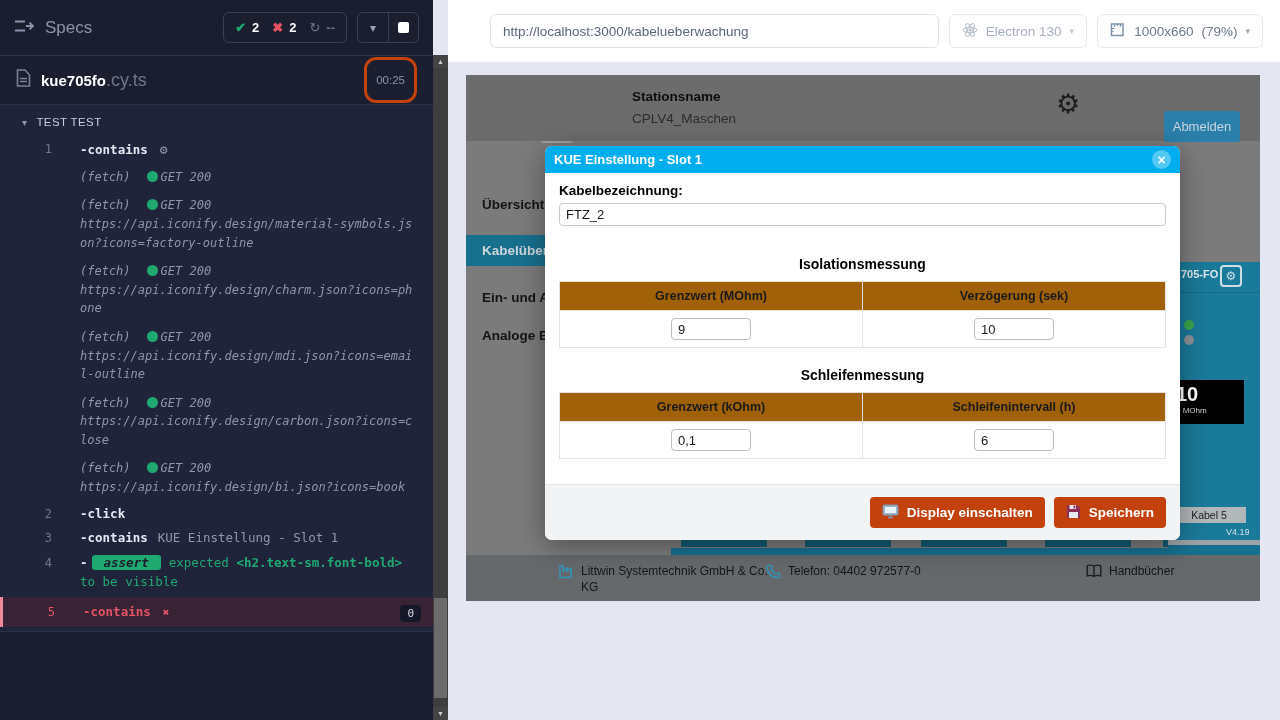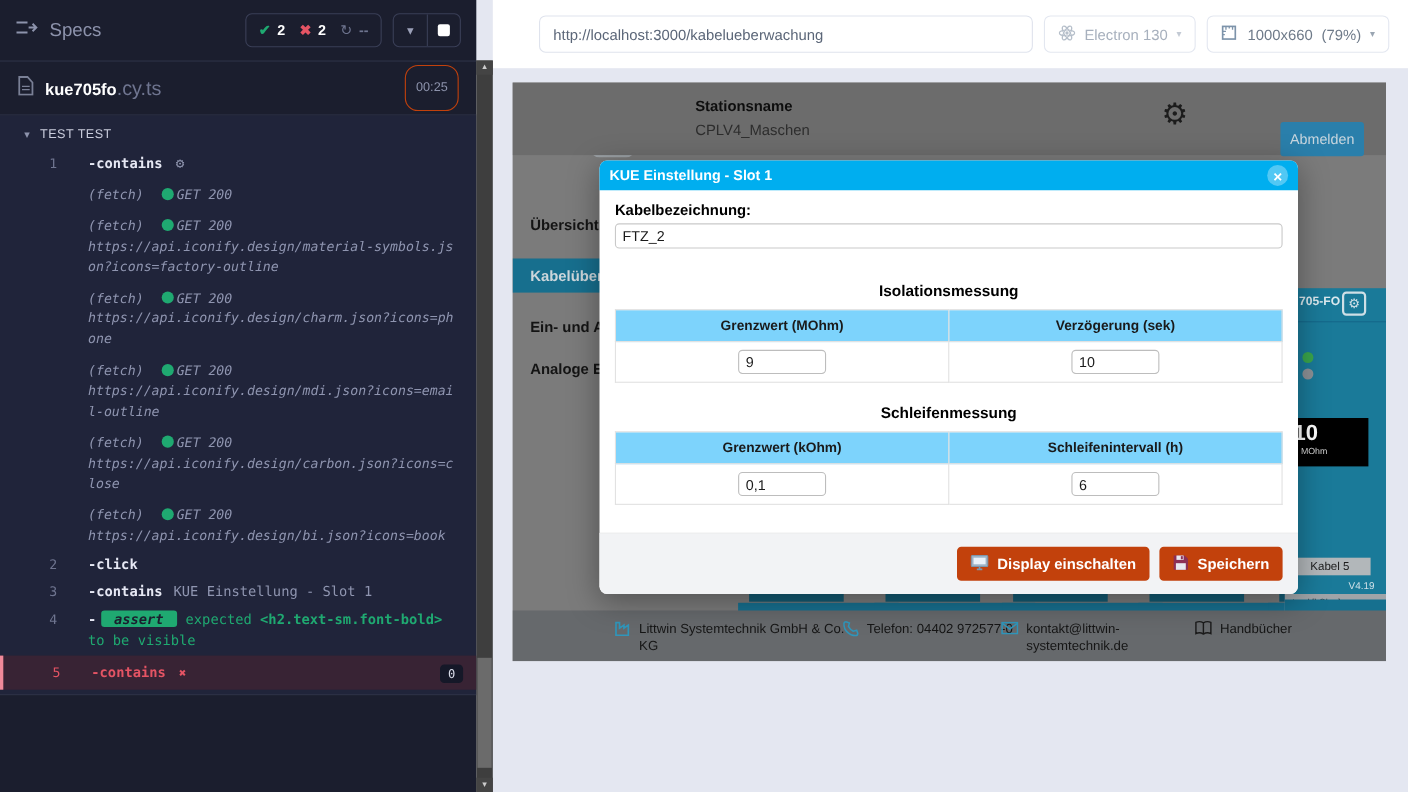--- a/index.html
+++ b/index.html
@@ -17,21 +17,21 @@
   .icon-pending { color:#6f7590; font-size:13px; font-weight:normal; }
   .stat-pending { color:#6f7590; }
   .ctrl-box { display:flex; border:1px solid #3a3f57; border-radius:6px; overflow:hidden; height:31px; }
   .ctrl-btn { width:30px; display:flex; align-items:center; justify-content:center; color:#9ba0b8; font-size:12px; cursor:pointer; }
   .ctrl-btn + .ctrl-btn { border-left:1px solid #3a3f57; }
   .stop-square { width:11px; height:11px; background:#fff; border-radius:2px; }
   .divider { height:1px; background:#2e3247; }
   .spec-row { height:48px; display:flex; align-items:center; gap:10px; padding:0 16px; }
   .spec-name { color:#fff; font-weight:bold; font-size:15px; }
   .spec-ext { color:#6f7590; font-size:18px; }
-  .time-pill { margin-left:auto; border:1px solid #c2410c; border-radius:12px; padding:14px 9px; font-size:11.5px; color:#8d93ac; }
+  .time-pill { margin-left:auto; border:3px solid #c2410c; border-radius:12px; padding:14px 9px; font-size:11.5px; color:#8d93ac; }
   .cmd-area { background:#20243a; padding-bottom:4px; }
   .testbody-row { display:flex; gap:9px; align-items:center; padding:11px 0 9px 22px; font-size:11.5px; letter-spacing:.4px; color:#c9ccdc; }
   .tb-chev { font-size:10px; color:#8d93ac; }
   .crow { display:flex; padding:3px 0; position:relative; }
   .crow .num { width:80px; flex:none; text-align:right; padding-right:28px; font:12px "DejaVu Sans Mono",monospace; color:#6f7590; padding-top:2px; }
   .crow .cbody { flex:1; font:bold 12.5px "DejaVu Sans Mono",monospace; color:#e6e8f4; padding-right:14px; line-height:1.5; }
   .cmd-val { font-weight:normal; color:#8f95b0; margin-left:10px; }
   .gear-glyph { color:#8f95ae; font-size:13px; font-weight:normal; margin-left:12px; }
   .fetch { padding:5px 14px 5px 80px; font:italic 12px "DejaVu Sans Mono",monospace; color:#8f95b0; line-height:1.55; }
   .fetch .dot { display:inline-block; width:11px; height:11px; border-radius:50%; background:#1fa971; margin:0 3px -1px 16px; }
@@ -117,21 +117,21 @@
   .m-header { height:27px; background:#00aeef; border-radius:7px 7px 0 0; display:flex; align-items:center; padding:0 9px; }
   .m-title { color:#fff; font-weight:bold; font-size:13px; }
   .m-close { margin-left:auto; width:19px; height:19px; border-radius:50%; background:rgba(255,255,255,.32); color:#fff; display:flex; align-items:center; justify-content:center; font-size:14px; font-weight:bold; cursor:pointer; line-height:1; }
   .m-body { padding:10px 14px 0; }
   .m-label { font-size:13.5px; font-weight:bold; color:#000; }
   .m-input-full { display:block; width:100%; height:23px; border:1px solid #c9c9c9; border-radius:4px; margin-top:5px; padding:0 6px; font-size:13px; color:#1a1a1a; font-family:"Liberation Sans",sans-serif; }
   .m-section-title { text-align:center; font-weight:bold; font-size:14px; color:#000; }
   .mt-iso { margin-top:30px; } .mt-loop { margin-top:19px; }
   .m-table { width:100%; border-collapse:collapse; margin-top:9px; }
   .m-table th, .m-table td { border:1px solid #e2e2e2; width:50%; }
-  .m-table th { height:29px; background:#7dd3fc; font-size:12.5px; color:#1a1a1a; font-weight:bold; }
+  .m-table th { height:29px; background:#a16207; font-size:12.5px; color:#1a1a1a; font-weight:bold; }
   .m-table td { height:37px; text-align:center; }
   .cell-input { width:80px; height:22px; border:1px solid #bdbdbd; border-radius:4px; padding:0 6px; font-size:13px; color:#1a1a1a; font-family:"Liberation Sans",sans-serif; }
   .m-footer { position:absolute; bottom:0; left:0; right:0; height:56px; background:#f2f3f5; border-top:1px solid #e4e4e4; border-radius:0 0 7px 7px; display:flex; align-items:center; justify-content:flex-end; gap:9px; padding:0 14px; }
   .m-btn { height:31px; background:#c2410c; border:none; border-radius:4px; color:#fff; font-weight:bold; font-size:13.5px; display:flex; align-items:center; gap:8px; padding:0 12px; font-family:"Liberation Sans",sans-serif; cursor:pointer; }
 </style>
 </head>
 <body>
 
 <div id="reporter">
   <div class="rep-header">
@@ -348,29 +348,20 @@
       <span class="foot-text">Littwin Systemtechnik GmbH &amp; Co. KG</span>
     </div>
     <div class="foot-item fi-phone">
       <span class="foot-icon">
         <svg width="15" height="15" viewBox="0 0 15 15">
             <path d="M3.2 1.2C2.2 1.2 1.2 2.2 1.2 3.2c0 5.8 4.8 10.6 10.6 10.6 1 0 2-1 2-2l-1-2.8-3 .9c-1.9-1-3.5-2.6-4.5-4.5l.9-3z" fill="none" stroke="#2f96bb" stroke-width="1.4"></path>
           </svg>
       </span>
       <span class="foot-text">Telefon: 04402 972577-0</span>
     </div>
-    <div class="foot-item fi-email">
-      <span class="foot-icon">
-        <svg width="16" height="12" viewBox="0 0 16 12">
-            <rect x="1" y="1" width="14" height="10" fill="none" stroke="#2f96bb" stroke-width="1.4"></rect>
-            <path d="M1.5 2l6.5 4.8L14.5 2" fill="none" stroke="#2f96bb" stroke-width="1.4"></path>
-          </svg>
-      </span>
-      <span class="foot-text">kontakt@littwin-systemtechnik.de</span>
-    </div>
     <div class="foot-item fi-book">
       <span class="foot-icon">
         <svg width="16" height="14" viewBox="0 0 16 14">
             <path d="M8 2.2C6 1 3 1 1.2 1.8V12c1.8-.8 4.8-.8 6.8.4 2-1.2 5-1.2 6.8-.4V1.8C13 1 10 1 8 2.2zM8 2.2v10.2" fill="none" stroke="#1b1b1b" stroke-width="1.3"></path>
           </svg>
       </span>
       <span class="foot-text">Handbücher</span>
     </div>
   </div>
 </div>

